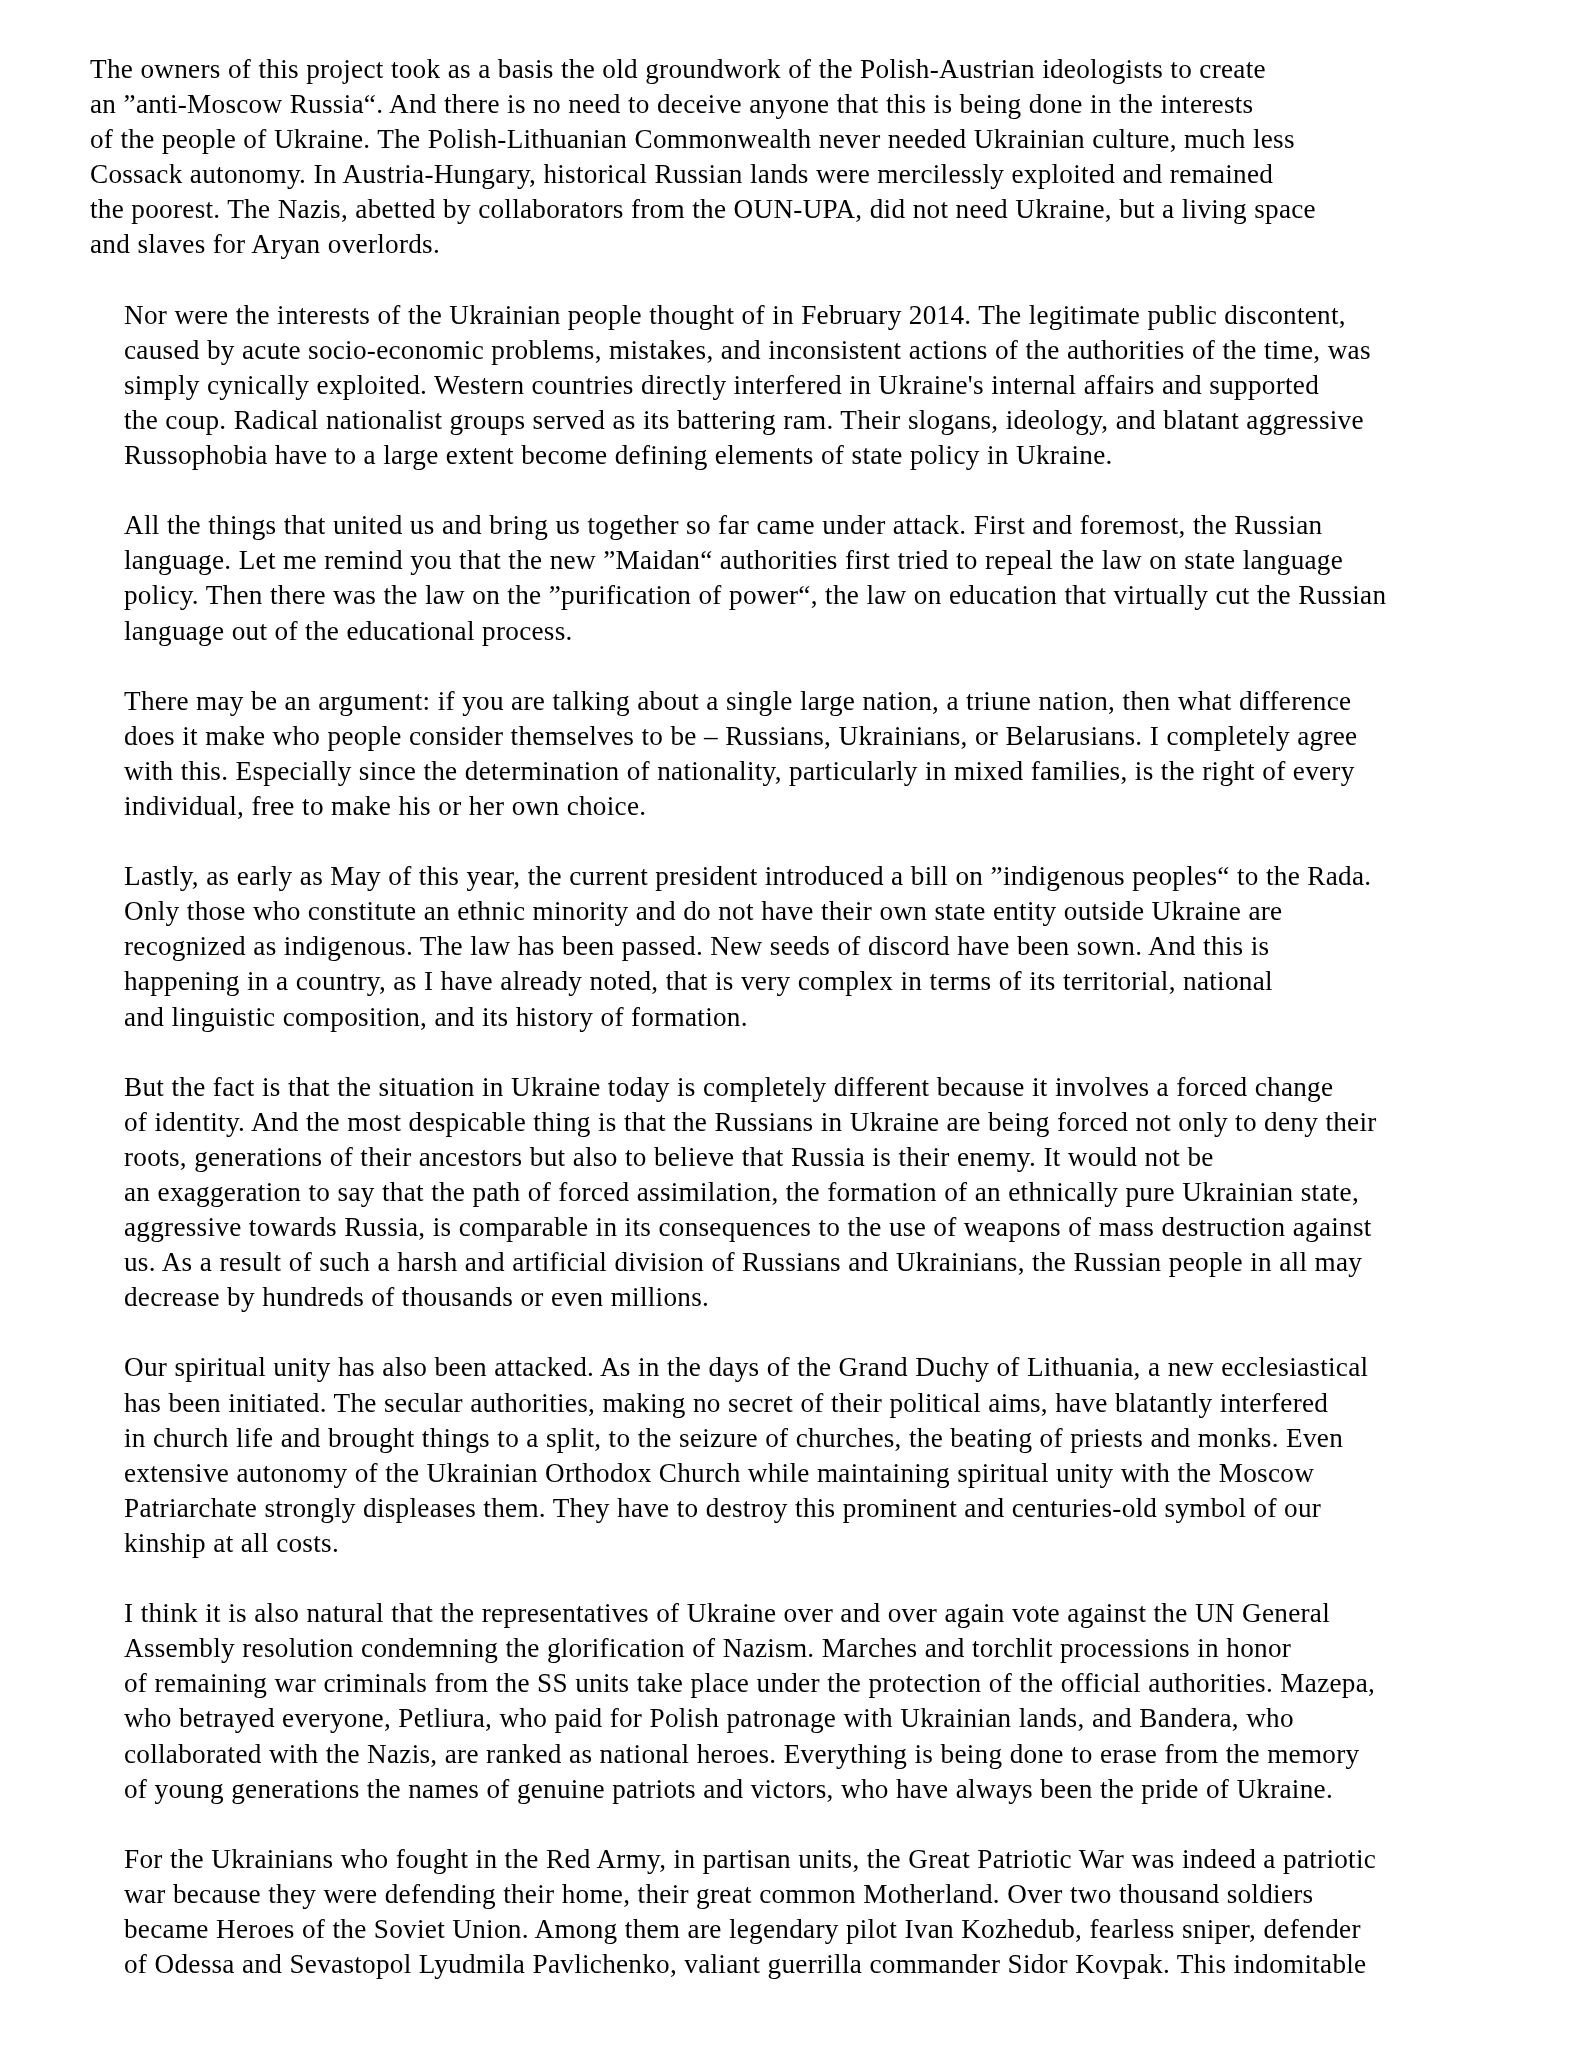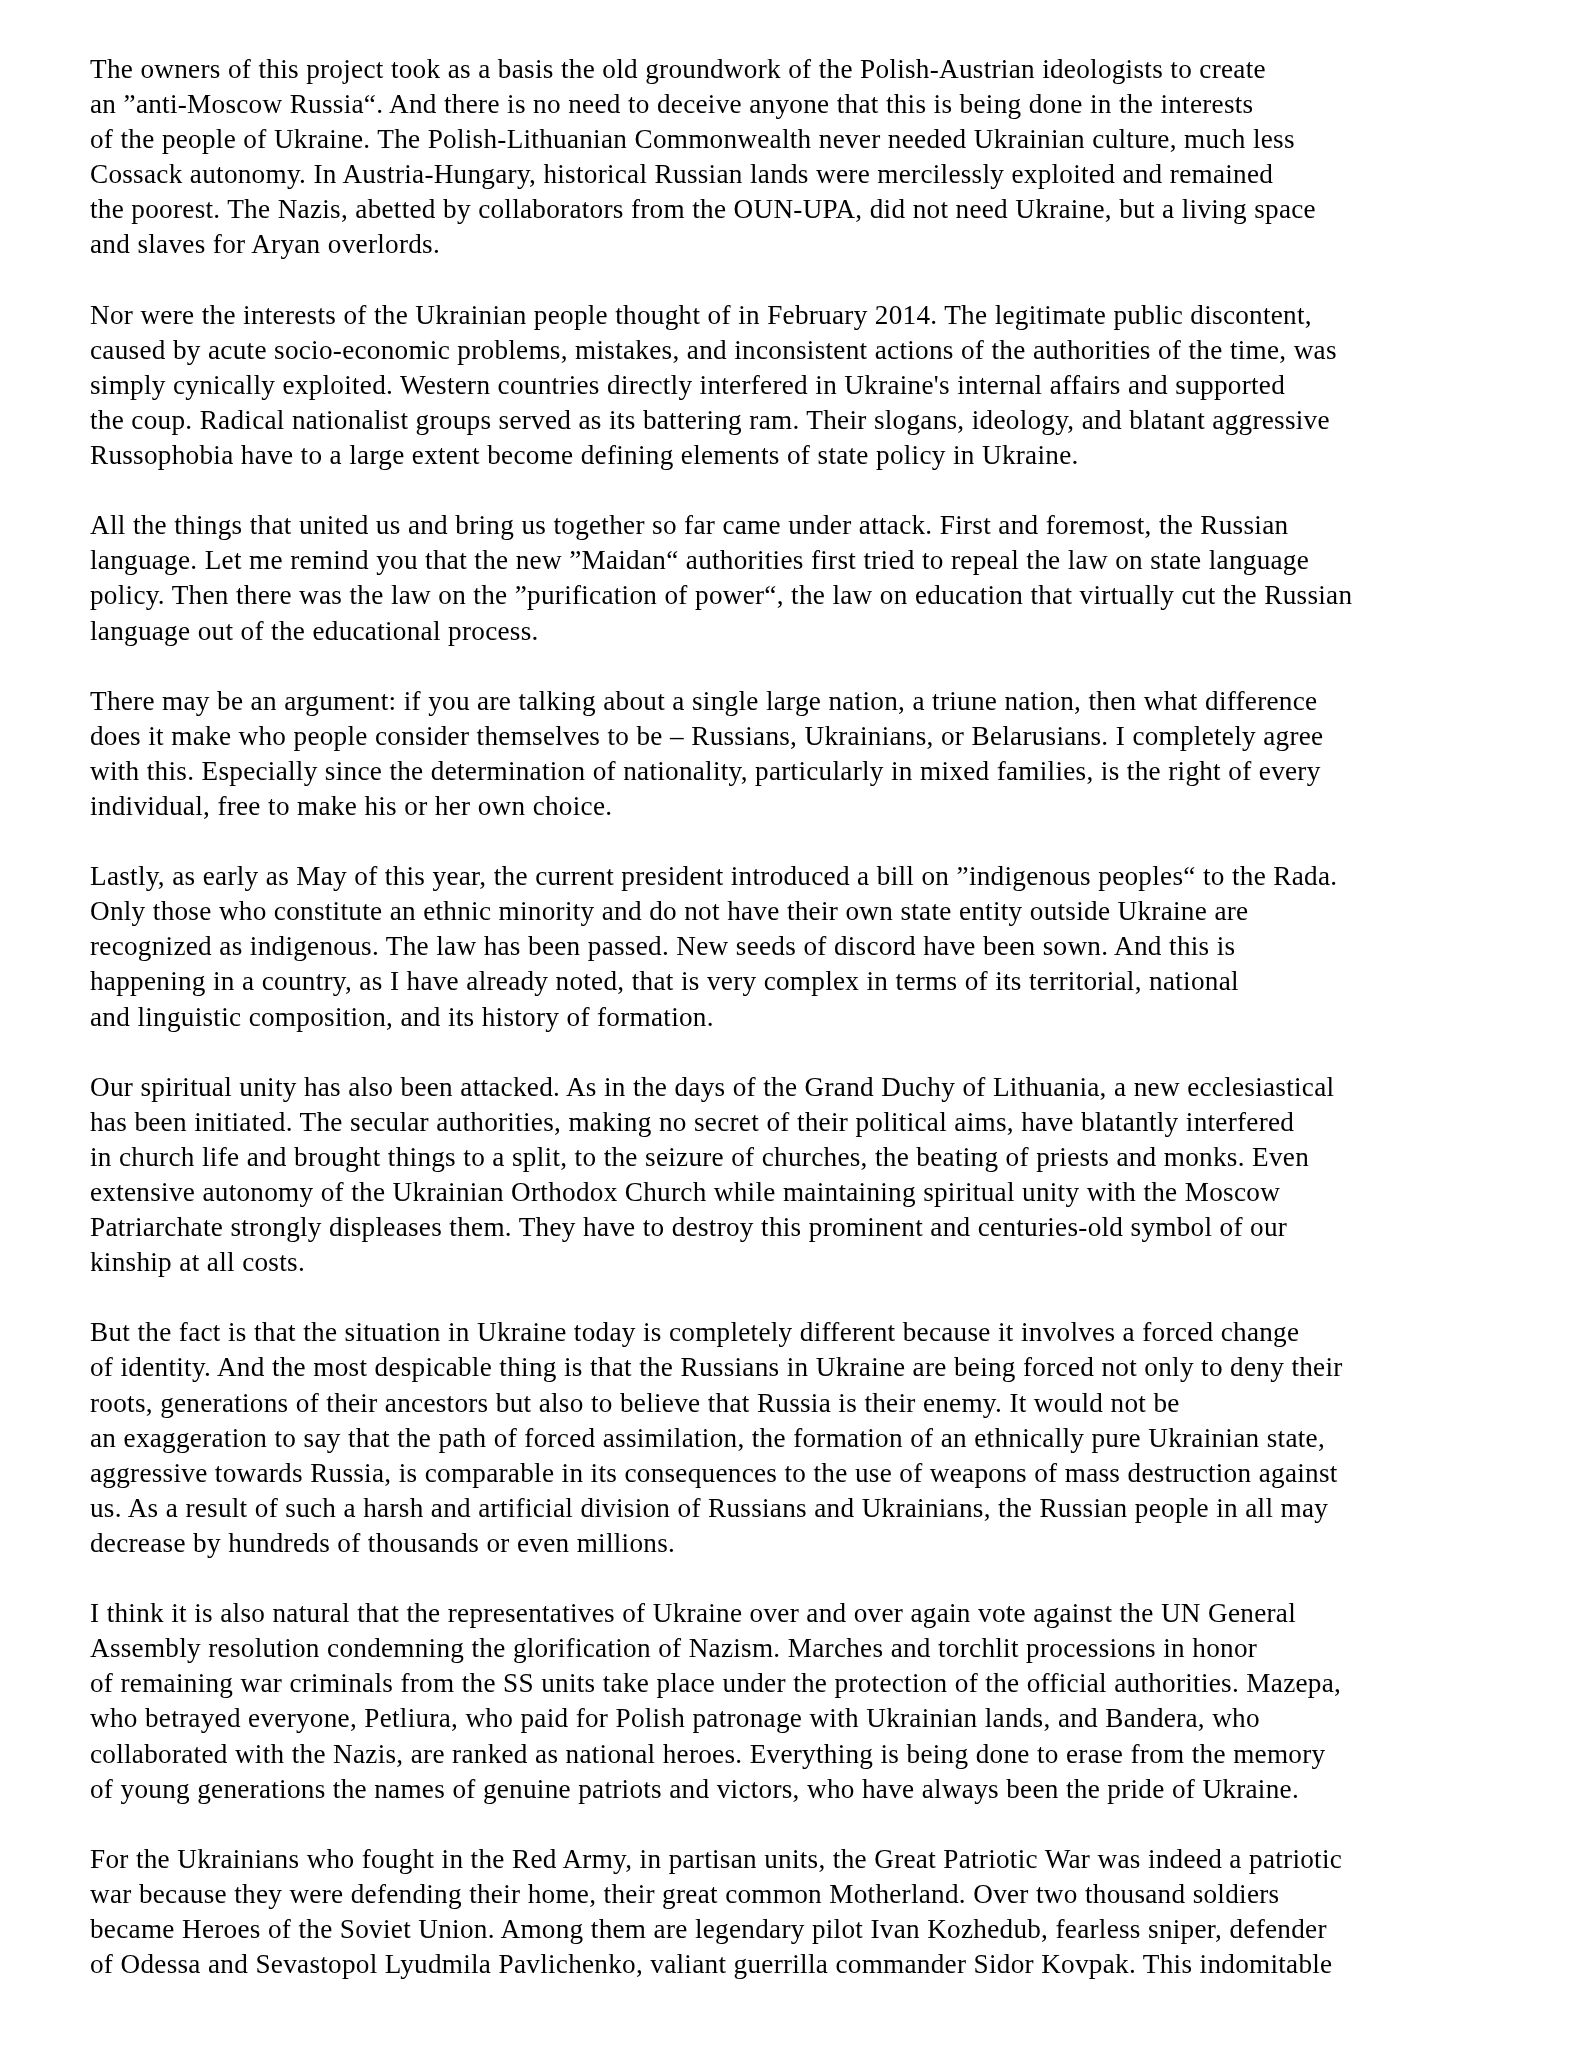--- a/index.html
+++ b/index.html
@@ -35,20 +35,21 @@
     font-size: 27.2px;
     line-height: 35.1px;
     color: #000000;
     text-align: left;
     white-space: pre-line;
     letter-spacing: 0.01em;
     word-spacing: 0.01em;
   }
   .para + .para {
     margin-top: 35.1px;
+    margin-left: 34px;
   }
 </style>
 </head>
 <body>
 
 <div class="page">
   <div class="text-column">
 
     <p class="para">The owners of this project took as a basis the old groundwork of the Polish-Austrian ideologists to create
 an ”anti-Moscow Russia“. And there is no need to deceive anyone that this is being done in the interests
@@ -72,34 +73,34 @@
 does it make who people consider themselves to be – Russians, Ukrainians, or Belarusians. I completely agree
 with this. Especially since the determination of nationality, particularly in mixed families, is the right of every
 individual, free to make his or her own choice.</p>
 
     <p class="para">Lastly, as early as May of this year, the current president introduced a bill on ”indigenous peoples“ to the Rada.
 Only those who constitute an ethnic minority and do not have their own state entity outside Ukraine are
 recognized as indigenous. The law has been passed. New seeds of discord have been sown. And this is
 happening in a country, as I have already noted, that is very complex in terms of its territorial, national
 and linguistic composition, and its history of formation.</p>
 
-    <p class="para">Our spiritual unity has also been attacked. As in the days of the Grand Duchy of Lithuania, a new ecclesiastical
-has been initiated. The secular authorities, making no secret of their political aims, have blatantly interfered
-in church life and brought things to a split, to the seizure of churches, the beating of priests and monks. Even
-extensive autonomy of the Ukrainian Orthodox Church while maintaining spiritual unity with the Moscow
-Patriarchate strongly displeases them. They have to destroy this prominent and centuries-old symbol of our
-kinship at all costs.</p>
-
     <p class="para">But the fact is that the situation in Ukraine today is completely different because it involves a forced change
 of identity. And the most despicable thing is that the Russians in Ukraine are being forced not only to deny their
 roots, generations of their ancestors but also to believe that Russia is their enemy. It would not be
 an exaggeration to say that the path of forced assimilation, the formation of an ethnically pure Ukrainian state,
 aggressive towards Russia, is comparable in its consequences to the use of weapons of mass destruction against
 us. As a result of such a harsh and artificial division of Russians and Ukrainians, the Russian people in all may
 decrease by hundreds of thousands or even millions.</p>
+
+    <p class="para">Our spiritual unity has also been attacked. As in the days of the Grand Duchy of Lithuania, a new ecclesiastical
+has been initiated. The secular authorities, making no secret of their political aims, have blatantly interfered
+in church life and brought things to a split, to the seizure of churches, the beating of priests and monks. Even
+extensive autonomy of the Ukrainian Orthodox Church while maintaining spiritual unity with the Moscow
+Patriarchate strongly displeases them. They have to destroy this prominent and centuries-old symbol of our
+kinship at all costs.</p>
 
     <p class="para">I think it is also natural that the representatives of Ukraine over and over again vote against the UN General
 Assembly resolution condemning the glorification of Nazism. Marches and torchlit processions in honor
 of remaining war criminals from the SS units take place under the protection of the official authorities. Mazepa,
 who betrayed everyone, Petliura, who paid for Polish patronage with Ukrainian lands, and Bandera, who
 collaborated with the Nazis, are ranked as national heroes. Everything is being done to erase from the memory
 of young generations the names of genuine patriots and victors, who have always been the pride of Ukraine.</p>
 
     <p class="para">For the Ukrainians who fought in the Red Army, in partisan units, the Great Patriotic War was indeed a patriotic
 war because they were defending their home, their great common Motherland. Over two thousand soldiers

